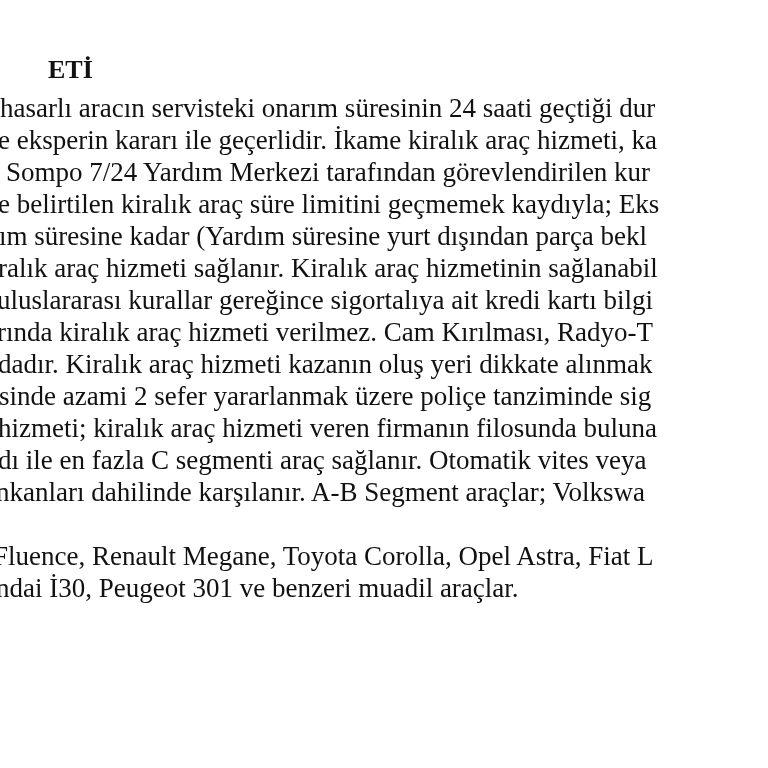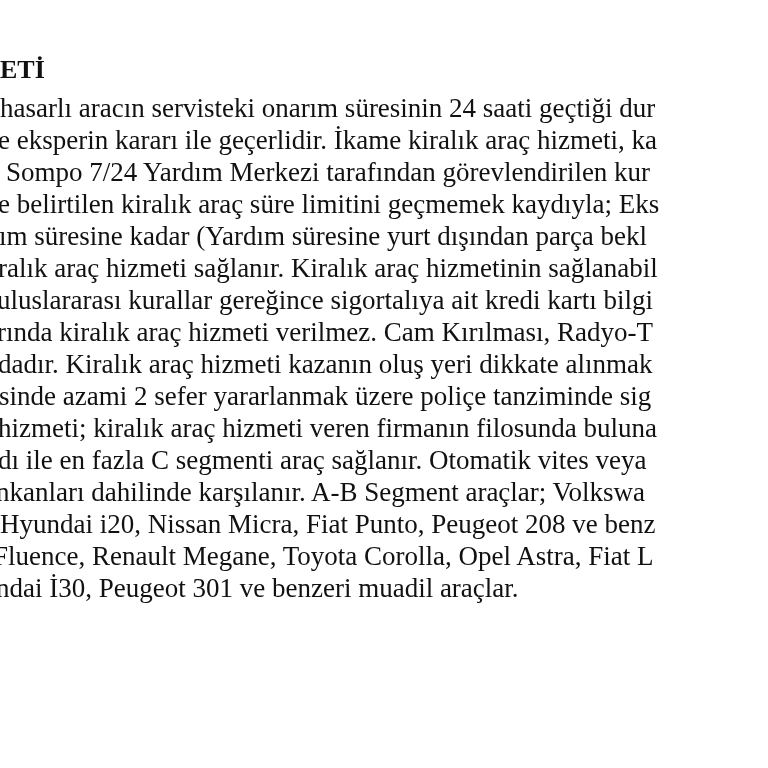--- a/index.html
+++ b/index.html
@@ -20,20 +20,21 @@
       color: #111111;
     }
     .title {
       position: absolute;
       left: 0px;
       top: 54px;
       font-size: 26px;
       font-weight: bold;
       white-space: nowrap;
       line-height: 32px;
+      padding-left: 48px;
     }
     .line {
       position: absolute;
       white-space: nowrap;
       font-size: 27px;
       line-height: 32px;
     }
   </style>
 </head>
 <body>
@@ -47,16 +48,15 @@
   <div class="line" style="left:-2px;top:188px;">e belirtilen kiralık araç süre limitini geçmemek kaydıyla; Eks</div>
   <div class="line" style="left:-1px;top:220px;">ım süresine kadar (Yardım süresine yurt dışından parça bekl</div>
   <div class="line" style="left:-2px;top:252px;">ralık araç hizmeti sağlanır. Kiralık araç hizmetinin sağlanabil</div>
   <div class="line" style="left:-3px;top:284px;">uluslararası kurallar gereğince sigortalıya ait kredi kartı bilgi</div>
   <div class="line" style="left:-3px;top:316px;">rında kiralık araç hizmeti verilmez. Cam Kırılması, Radyo-T</div>
   <div class="line" style="left:-2px;top:348px;">dadır. Kiralık araç hizmeti kazanın oluş yeri dikkate alınmak</div>
   <div class="line" style="left:-1px;top:380px;">sinde azami 2 sefer yararlanmak üzere poliçe tanziminde sig</div>
   <div class="line" style="left:-2px;top:412px;">hizmeti; kiralık araç hizmeti veren firmanın filosunda buluna</div>
   <div class="line" style="left:-2px;top:444px;">dı ile en fazla C segmenti araç sağlanır. Otomatik vites veya </div>
   <div class="line" style="left:-4px;top:476px;">nkanları dahilinde karşılanır. A-B Segment araçlar; Volkswa</div>
-  <div class="line" style="left:0px;top:508px;"> Hyundai i20, Nissan Micra, Fiat Punto, Peugeot 208 ve benz</div>
   <div class="line" style="left:-7px;top:540px;">Fluence, Renault Megane, Toyota Corolla, Opel Astra, Fiat L</div>
   <div class="line" style="left:-4px;top:572px;">ndai İ30, Peugeot 301 ve benzeri muadil araçlar.</div>
 </div>
 
 </body></html>

